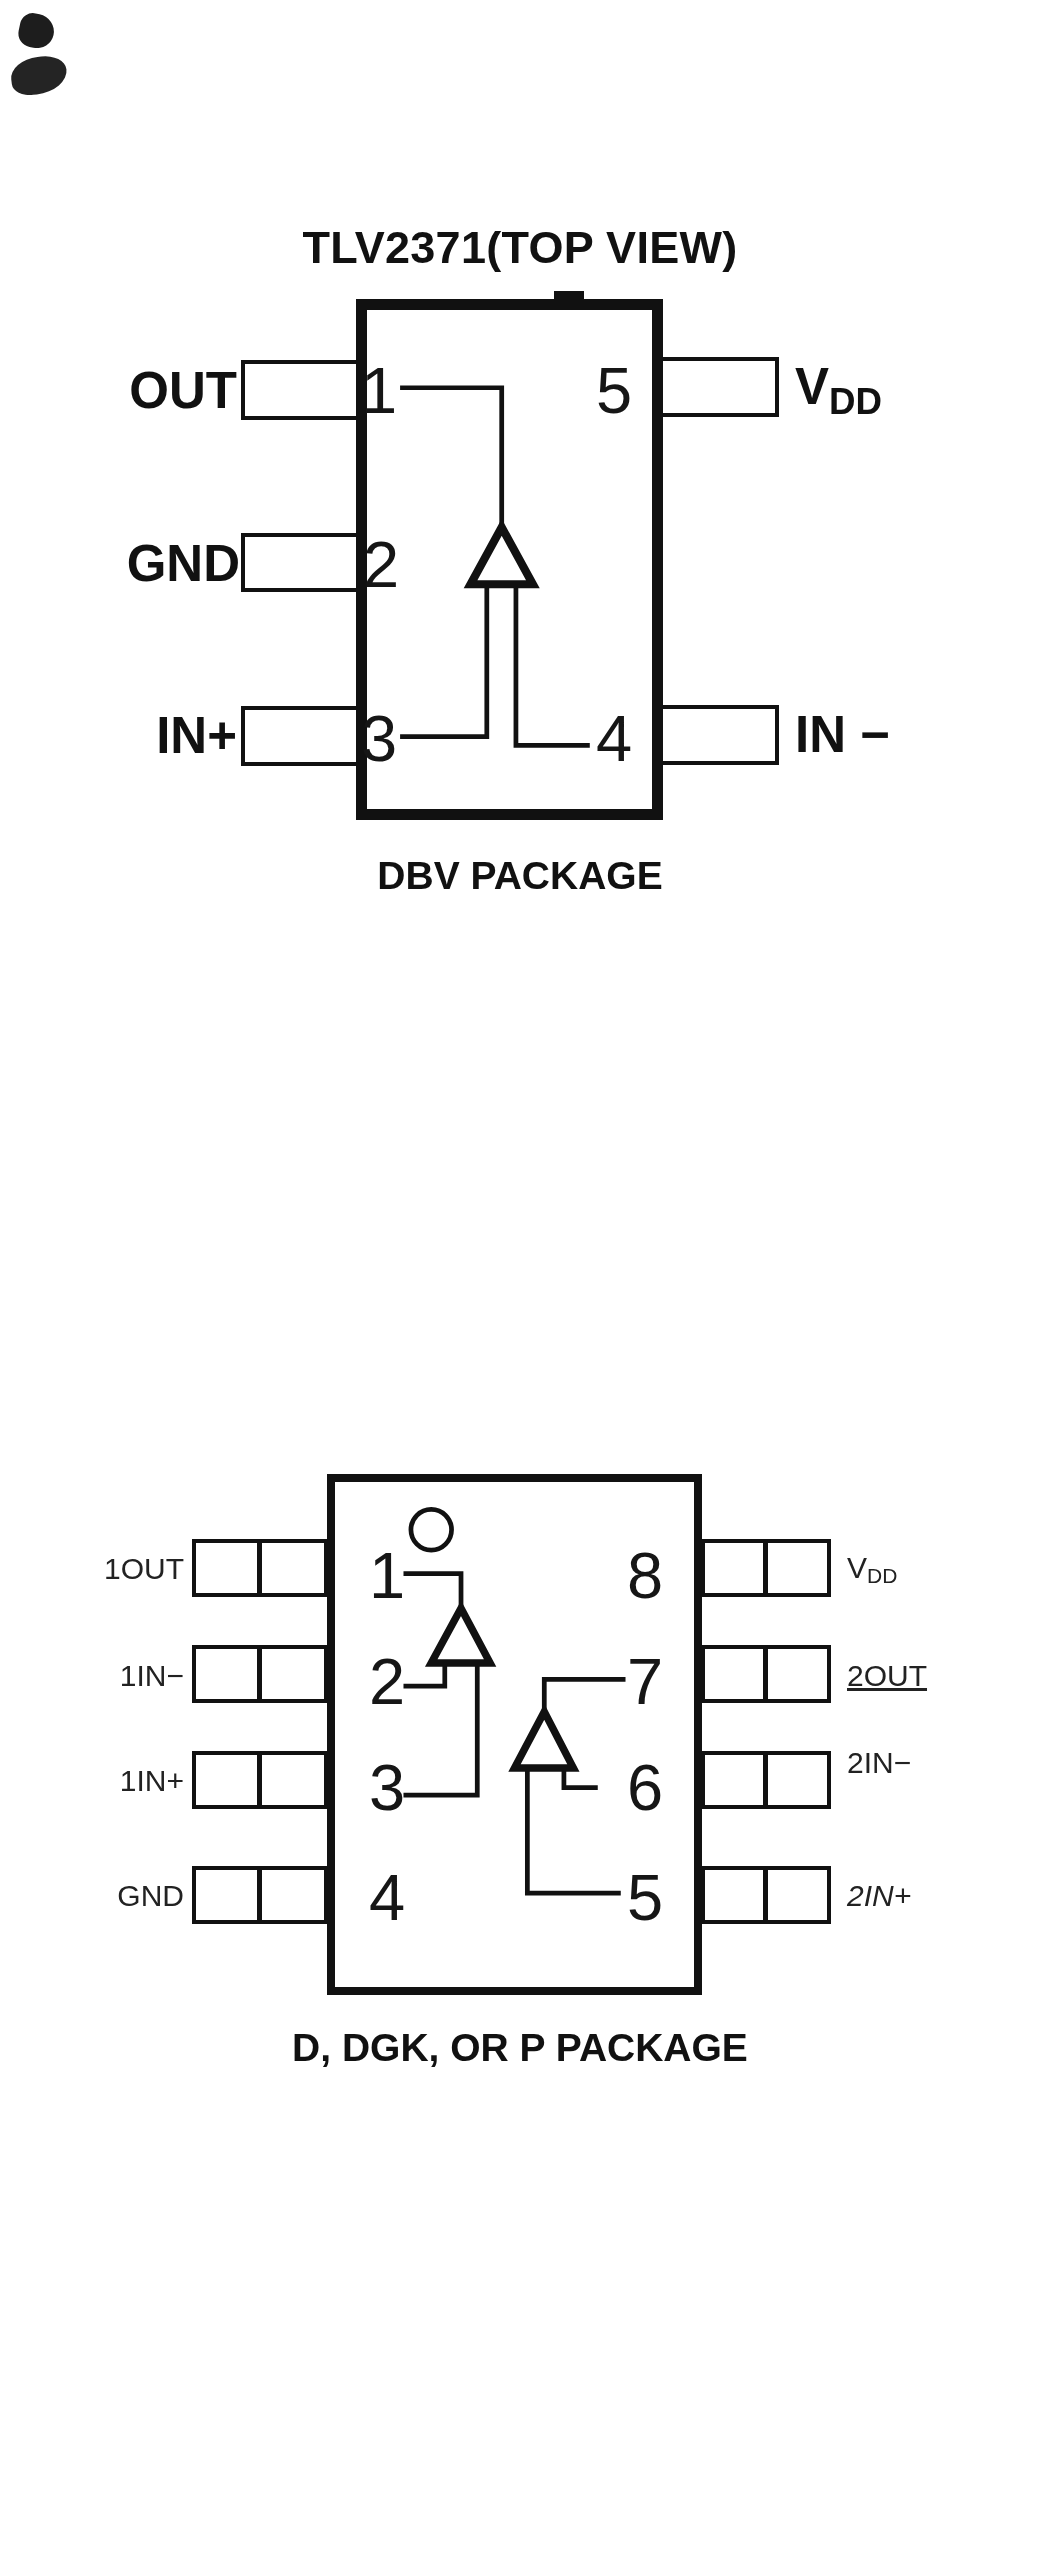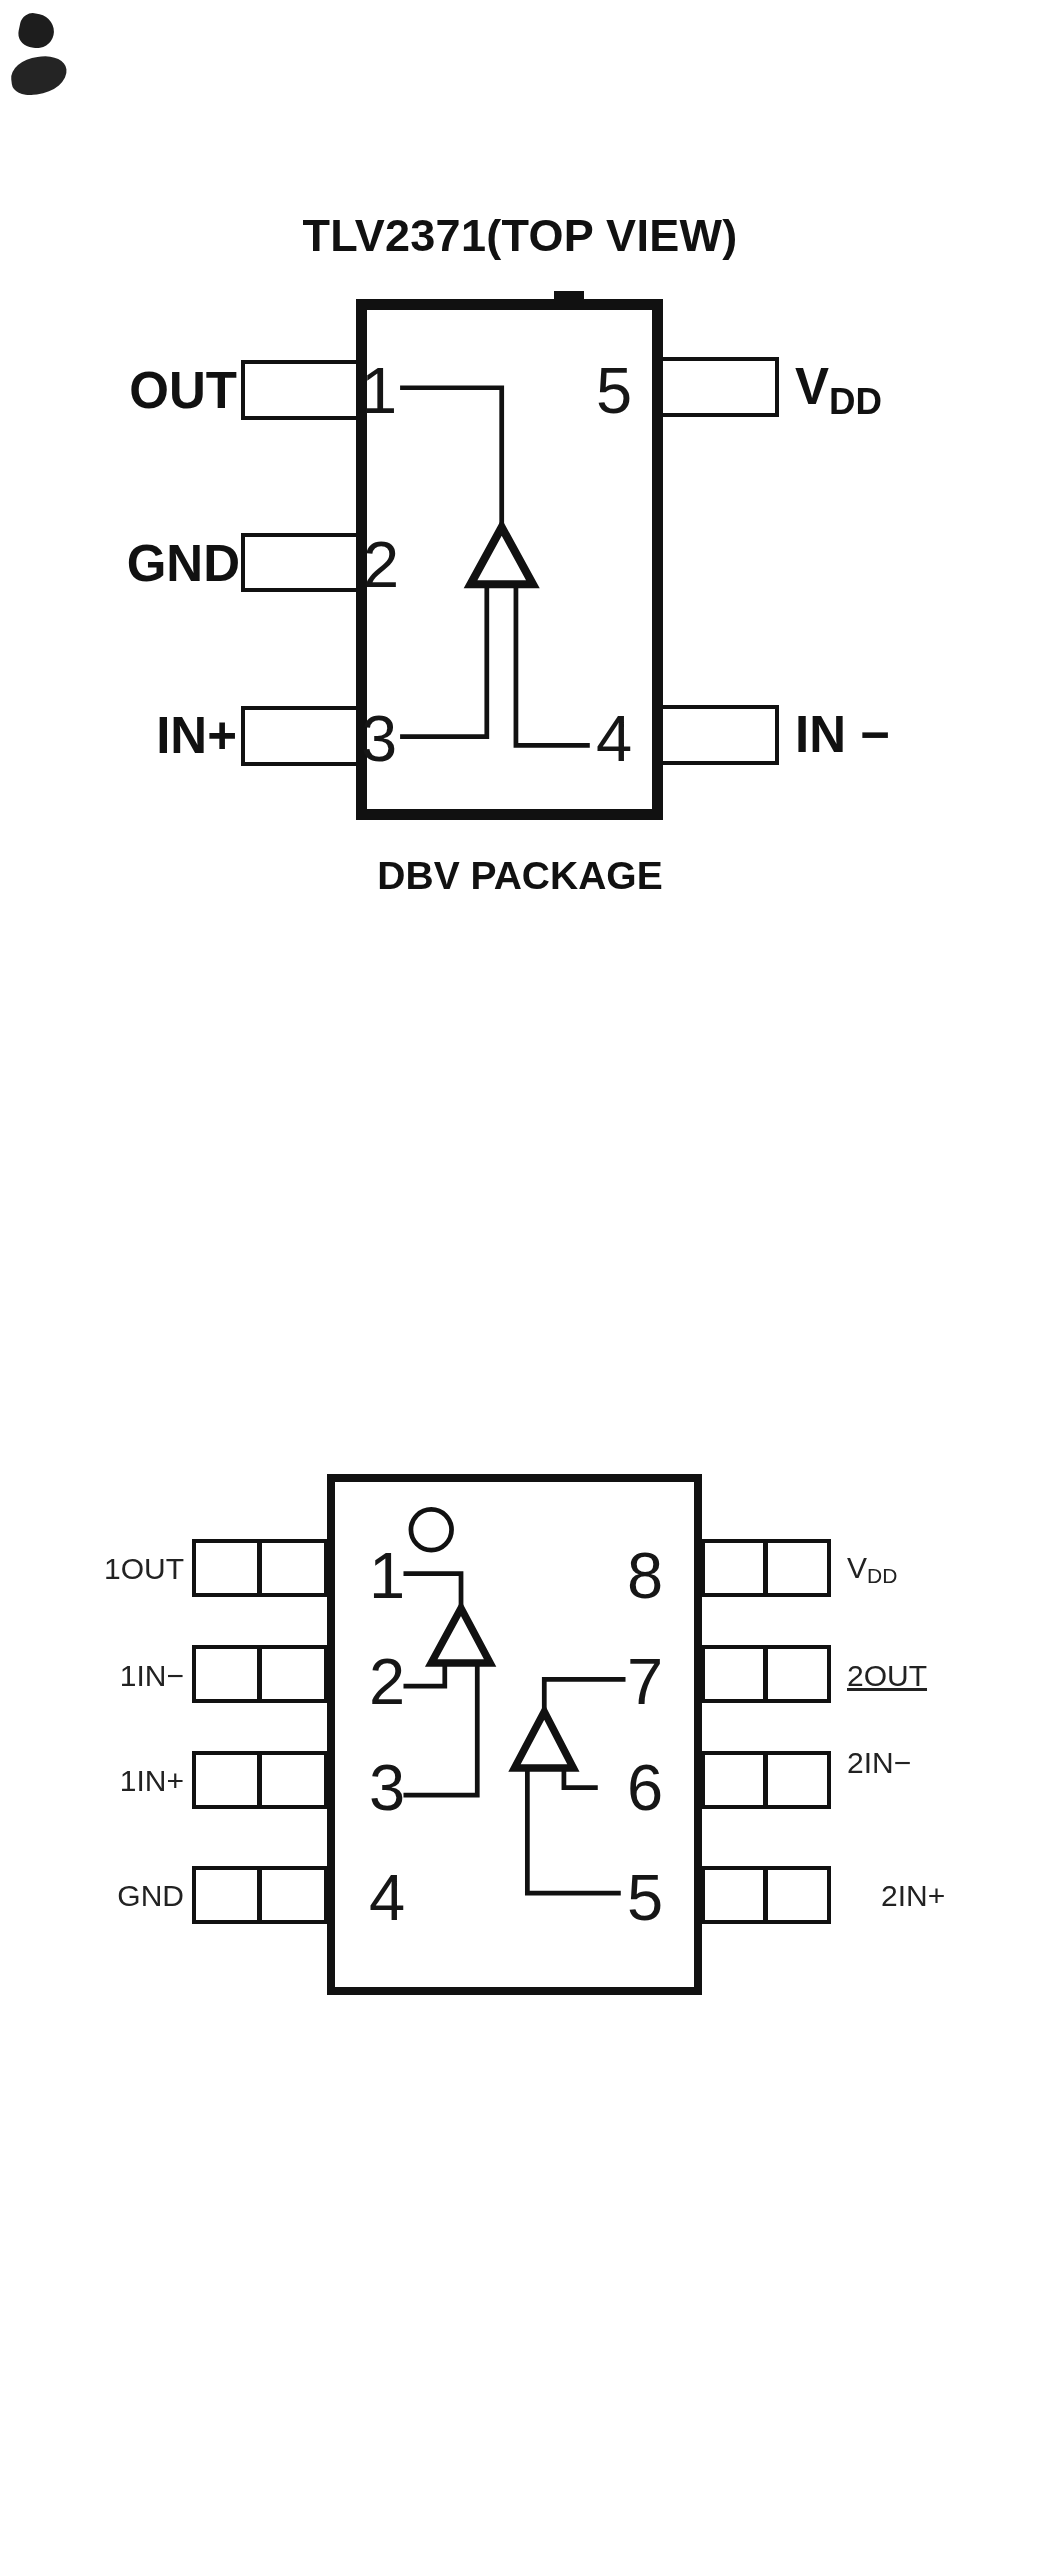--- a/index.html
+++ b/index.html
@@ -106,21 +106,21 @@
   .pin1-circle { fill: #ffffff; stroke: #111; stroke-width: 7; }
 </style>
 </head>
 <body>
 
 <div class="page">
 
   <div class="artifact a1"></div>
   <div class="artifact a2"></div>
 
-  <div class="fig-title" style="top:210px;">TLV2371(TOP VIEW)</div>
+  <div class="fig-title" style="top:222px;">TLV2371(TOP VIEW)</div>
 
   <div class="pin-pad" style="left:241px; top:360px; width:119px; height:60px;"></div>
   <div class="pin-pad" style="left:241px; top:533px; width:119px; height:59px;"></div>
   <div class="pin-pad" style="left:241px; top:706px; width:119px; height:60px;"></div>
   <div class="pin-pad" style="left:657px; top:357px; width:122px; height:60px;"></div>
   <div class="pin-pad" style="left:657px; top:705px; width:122px; height:60px;"></div>
 
   <div class="ic-body" style="left:356px; top:299px; width:307px; height:521px;"></div>
   <div class="tick" style="left:554px; top:291px; width:30px; height:8.8px;"></div>
 
@@ -173,21 +173,21 @@
 
   <div class="ic-body thin" style="left:327px; top:1474px; width:375px; height:521px;"></div>
 
   <div class="pin-label-sm right-align" style="left:39px; top:1552px; width:145px;">1OUT</div>
   <div class="pin-label-sm right-align" style="left:39px; top:1659px; width:145px;">1IN−</div>
   <div class="pin-label-sm right-align" style="left:39px; top:1764px; width:145px;">1IN+</div>
   <div class="pin-label-sm right-align" style="left:39px; top:1879px; width:145px;">GND</div>
   <div class="pin-label-sm" style="left:847px; top:1551px;"><span>V</span><sub>DD</sub></div>
   <div class="pin-label-sm" style="left:847px; top:1659px;text-decoration:underline;">2OUT</div>
   <div class="pin-label-sm" style="left:847px; top:1746px;">2IN−</div>
-  <div class="pin-label-sm" style="left:881px; top:1879px;">2IN+</div>
+  <div class="pin-label-sm" style="left:847px; top:1879px;font-style:italic;">2IN+</div>
 
   <svg style="left:327px; top:1474px;" width="375" height="521" viewBox="0 0 554 769">
     <circle class="pin1-circle" cx="154" cy="82" r="30"></circle>
     <path class="wire" d="M113 147 H198 V198"></path>
     <path class="wire" d="M113 313 H174 V279"></path>
     <path class="wire" d="M113 474 H222 V279"></path>
     <polygon class="opamp d2" points="198,198 154,279 241,279"></polygon>
     <path class="wire" d="M441 303 H321 V351"></path>
     <path class="wire" d="M350 434 V463 H400"></path>
     <path class="wire" d="M296 434 V619 H434"></path>
@@ -196,15 +196,16 @@
 
   <div class="num" style="left:387px; top:1575px;">1</div>
   <div class="num" style="left:387px; top:1681px;">2</div>
   <div class="num" style="left:387px; top:1787px;">3</div>
   <div class="num" style="left:387px; top:1897px;">4</div>
   <div class="num" style="left:645px; top:1575px;">8</div>
   <div class="num" style="left:645px; top:1681px;">7</div>
   <div class="num" style="left:645px; top:1787px;">6</div>
   <div class="num" style="left:645px; top:1897px;">5</div>
 
+  <div class="pkg-label" style="top:2026px;">D, DGK, OR P PACKAGE</div>
 
 </div>
 
 
 </body></html>

